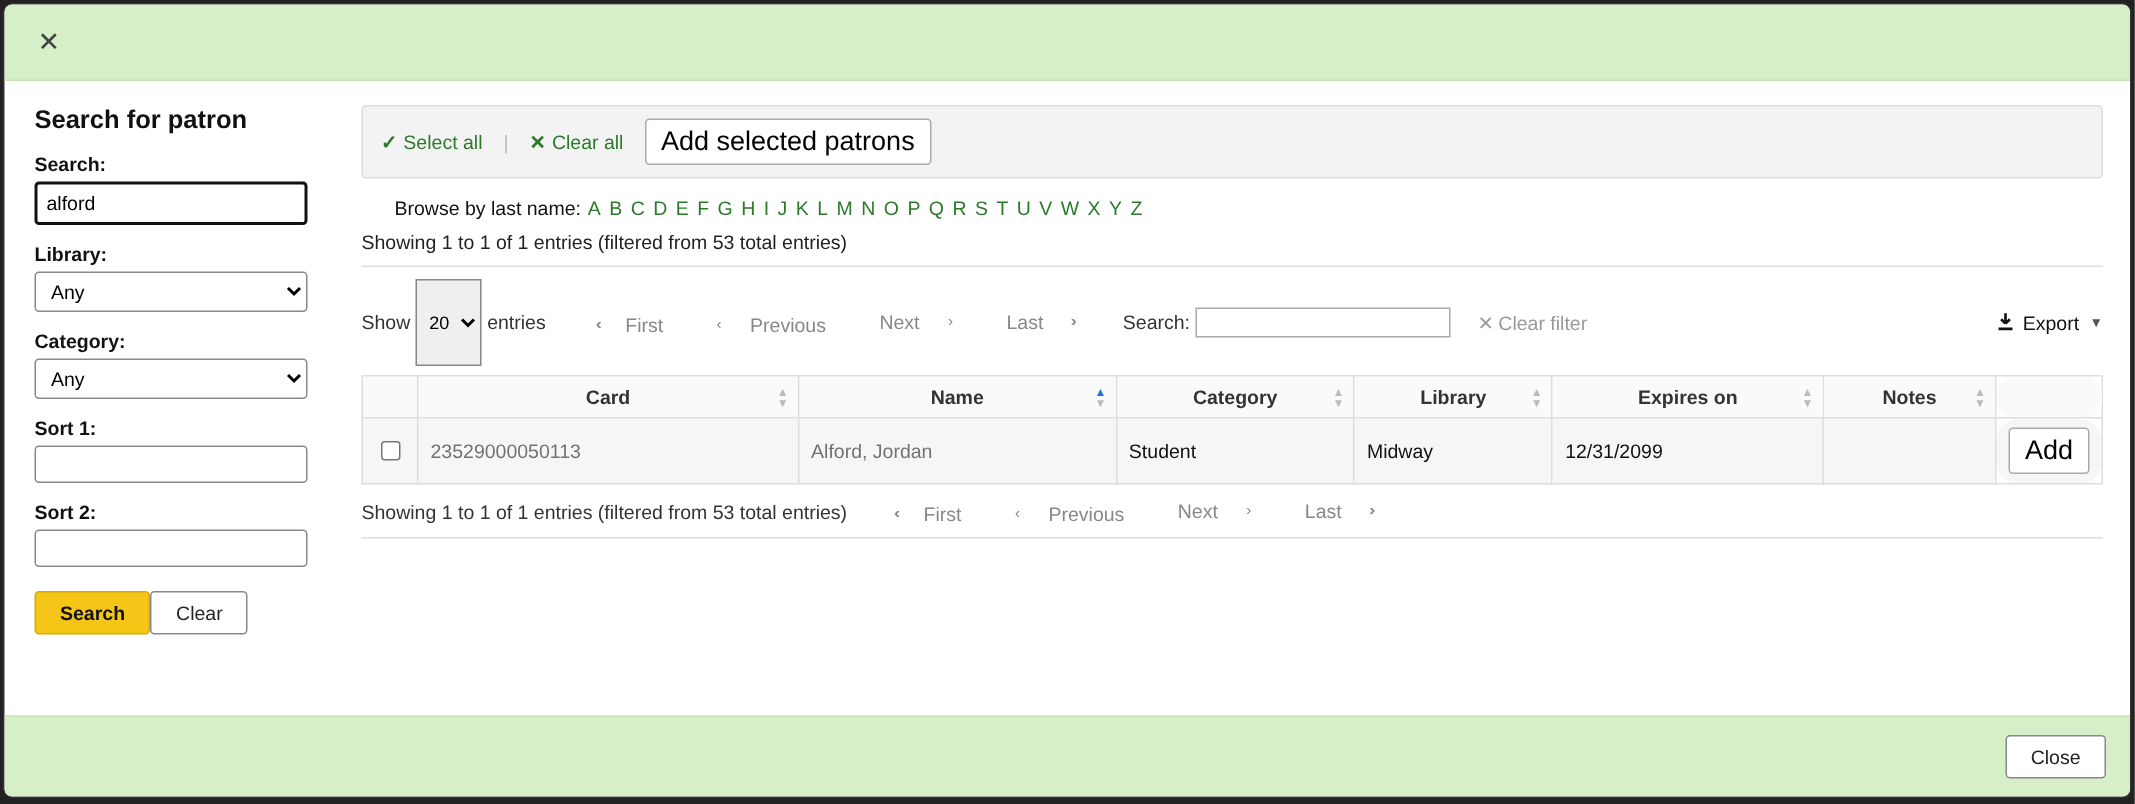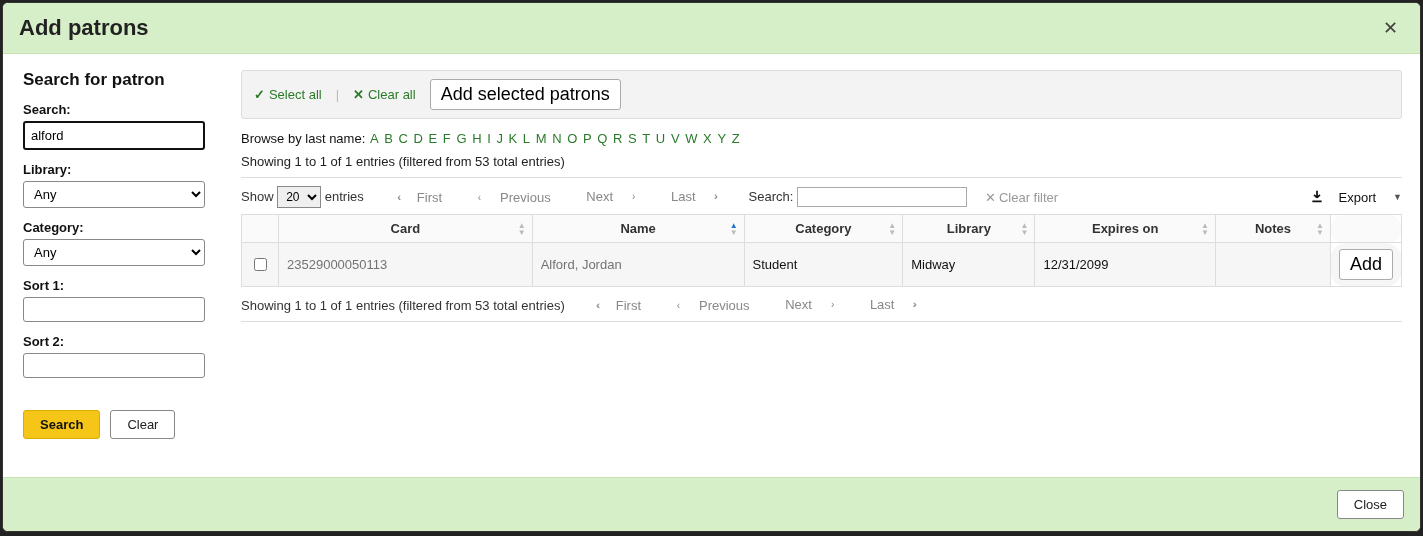--- a/index.html
+++ b/index.html
@@ -7,38 +7,38 @@
   .modal { position: relative; margin: 2px; background: #fff; border: 1px solid #333; border-radius: 6px; min-height: 530px; display: flex; flex-direction: column; overflow: hidden; }
   .modal-header { background: #d7efc8; border-bottom: 1px solid #c7e3b3; padding: 10px 16px; display: flex; align-items: center; justify-content: space-between; }
   .modal-header h1 { margin: 0; font-size: 22px; font-weight: bold; color: #222; }
   .close-icon { font-size: 18px; color: #444; cursor: pointer; padding: 4px 6px; }
   .modal-body { flex: 1; display: flex; overflow: hidden; }
   .sidebar { width: 220px; padding: 16px 18px 16px 20px; display: flex; flex-direction: column; }
   .sidebar h2 { margin: 0 0 12px 0; font-size: 17px; font-weight: bold; }
   .sidebar label { display: block; font-size: 13px; margin-bottom: 4px; font-weight: bold; }
   .sidebar input[type="text"], .sidebar select { width: 100%; padding: 4px 6px; font-size: 13px; border: 1px solid #888; border-radius: 3px; background: #fff; margin-bottom: 12px; }
   .sidebar input#search-main { border: 2px solid #111; padding: 5px 6px; }
-  .sidebar .btn-row { display: flex; gap: 10px; margin-top: 20px; }
+  .sidebar .btn-row { display: flex; margin-top: 4px; }
   .btn-primary { background: #f5c518; border: 1px solid #d9ad00; color: #111; font-weight: bold; padding: 6px 16px; border-radius: 3px; cursor: pointer; font-size: 13px; }
   .btn-default { background: #fff; border: 1px solid #888; color: #222; padding: 6px 16px; border-radius: 3px; cursor: pointer; font-size: 13px; }
   .main { flex: 1; padding: 16px 18px; overflow: auto; }
   .toolbar-box { border: 1px solid #ddd; background: #f3f3f3; border-radius: 3px; padding: 8px 12px; display: flex; align-items: center; gap: 14px; margin-bottom: 12px; }
   .link-action { color: #2a7a2a; cursor: pointer; display: inline-flex; align-items: center; gap: 4px; font-size: 13px; }
   .vsep { color: #bbb; }
   .btn-sm { background: #fff; border: 1px solid #aaa; border-radius: 3px; padding: 4px 10px; font-size: 18px; cursor: pointer; }
-  .browse-row { margin-bottom: 8px; font-size: 13px; }
+  .browse-row { margin-bottom: 8px; font-size: 13px; margin-left: 22px; }
   .browse-row a { color: #2a7a2a; text-decoration: none; margin: 0 1px; cursor: pointer; }
   .showing-text { font-size: 13px; color: #222; margin-bottom: 6px; }
   .hr { border: none; border-top: 1px solid #ddd; margin: 8px 0; }
   .controls-row { display: flex; align-items: center; gap: 18px; font-size: 13px; color: #333; margin-bottom: 6px; }
   .controls-row .pager span { color: #888; cursor: pointer; margin: 0 8px; display: inline-flex; align-items: center; gap: 3px; }
   .controls-row .search-box input { border: 1px solid #aaa; padding: 2px 5px; width: 170px; font-size: 12px; }
-  .controls-row select { border: 1px solid #888; padding: 2px 4px; font-size: 12px; }
+  .controls-row select { border: 1px solid #888; padding: 20px 4px; font-size: 12px; }
   .clear-filter { color: #999; cursor: pointer; display: inline-flex; align-items: center; gap: 3px; }
-  .export-btn { margin-left: auto; display: inline-flex; align-items: center; gap: 15px; cursor: pointer; color: #111; }
+  .export-btn { margin-left: auto; display: inline-flex; align-items: center; gap: 5px; cursor: pointer; color: #111; }
   .export-caret { font-size: 9px; color: #555; margin-left: 2px; }
   table.datatable { width: 100%; border-collapse: collapse; font-size: 13px; }
   table.datatable th, table.datatable td { border: 1px solid #ddd; padding: 6px 8px; text-align: left; vertical-align: middle; }
   table.datatable thead tr.head th { background: #fafafa; font-weight: bold; color: #333; position: relative; text-align: center; }
   .sort-icons { position: absolute; right: 6px; top: 50%; transform: translateY(-50%); font-size: 8px; color: #bbb; line-height: 7px; display: flex; flex-direction: column; }
   .sort-icons .active { color: #2276d2; }
   table.datatable thead tr.filters input, table.datatable thead tr.filters select { width: 100%; padding: 3px 5px; border: 1px solid #aaa; border-radius: 2px; font-size: 12px; }
   table.datatable tbody tr { background: #f6f6f6; }
   table.datatable tbody td.link { color: #737373; }
   .checkbox-cell { width: 34px; text-align: center !important; }
@@ -48,21 +48,20 @@
   .modal-footer { background: #d7efc8; border-top: 1px solid #c7e3b3; padding: 12px 16px; display: flex; justify-content: flex-end; }
   .chev { font-size: 10px; }
   .dchev { font-size: 10px; letter-spacing: -4px; }
   .icon-glyph { font-weight: bold; }
 </style>
 </head>
 <body>
 
 <div class="modal">
   <div class="modal-header">
-    <h1>Add patrons</h1>
     <span class="close-icon">✕</span>
   </div>
 
   <div class="modal-body">
     <aside class="sidebar">
       <h2>Search for patron</h2>
 
       <label>Search:</label>
       <input id="search-main" type="text" value="alford" style="">
 

